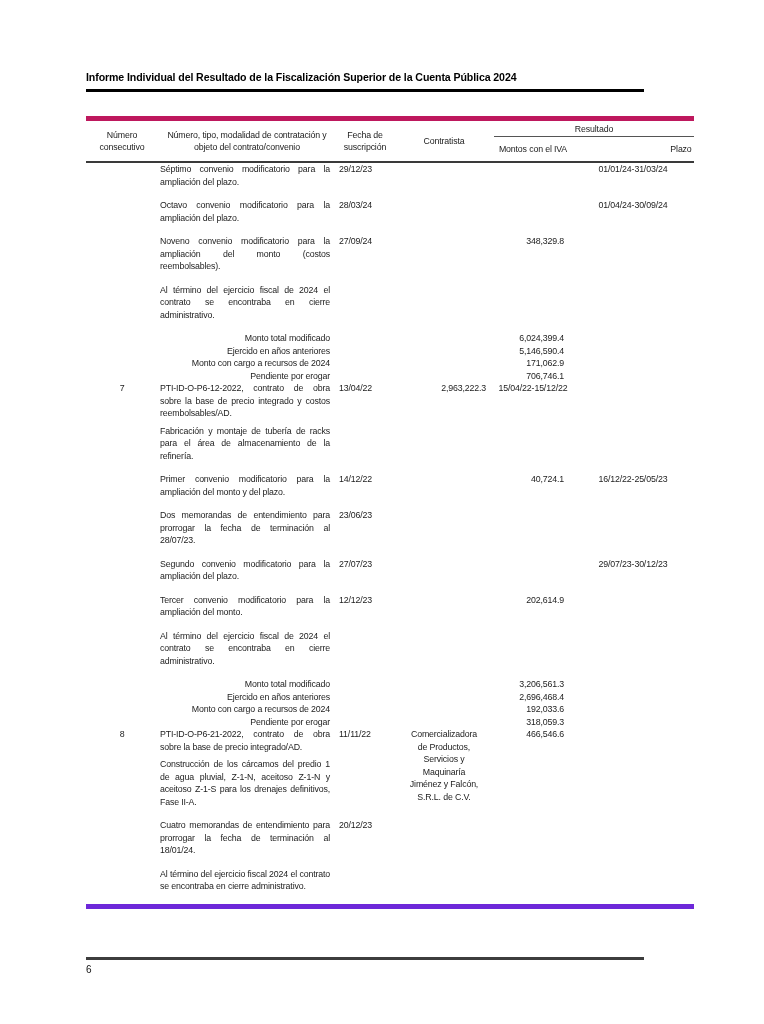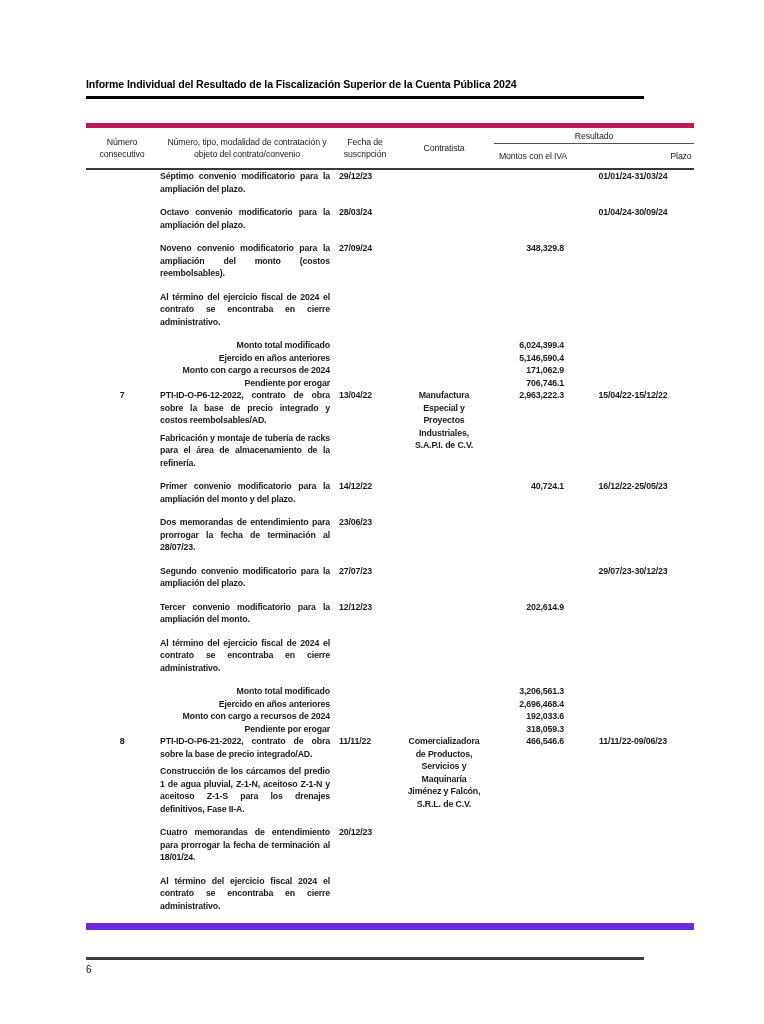--- a/index.html
+++ b/index.html
@@ -5,21 +5,21 @@
   html,body{margin:0;padding:0;background:#e8e8e8;}
   .page{
     position:relative;
     width:764px;height:1024px;
     background:#ffffff;
     font-family:"Liberation Sans","DejaVu Sans",sans-serif;
     color:#1c1c1c;
     overflow:hidden;
     margin:0 auto;
   }
-  .content{position:absolute;left:86px;top:78px;width:608px;}
+  .content{position:absolute;left:86px;top:71px;width:608px;}
   .doc-title{
     font-size:10.6px;font-weight:bold;color:#000;
     letter-spacing:-0.1px;white-space:nowrap;
   }
   .title-rule{margin-top:6px;width:558px;height:3px;background:#000;}
 
   .table{margin-top:24px;width:608px;}
   .thead{
     display:grid;
     grid-template-columns:72px 178px 58px 100px 200px;
@@ -27,21 +27,21 @@
     border-bottom:2px solid #3a3a3a;
     align-items:center;
     font-size:8.8px;line-height:12px;letter-spacing:-0.15px;
     min-height:40px;
   }
   .hcell{text-align:center;padding:2px 2px;}
   .hgroup{align-self:stretch;display:flex;flex-direction:column;}
   .orig-label{text-align:center;border-bottom:1px solid #555;padding:2px 0 1px 0;}
   .orig-sub{display:grid;grid-template-columns:78px 122px;flex:1;align-items:center;gap:48px;}
 
-  .tbody{border-bottom:7px solid #6d28d9;font-weight:bold;}
+  .tbody{border-bottom:5px solid #6d28d9;}
   .trow{
     display:grid;
     grid-template-columns:72px 178px 58px 100px 78px 122px;
     font-size:8.8px;line-height:12.5px;letter-spacing:-0.15px;
   }
   .erow{margin-bottom:11px;}
   .srow{margin-bottom:0;}
   .srow:last-of-type,.tbody .trow:last-child{margin-bottom:11px;}
   .c1{text-align:center;}
   .c2{padding:0 6px 0 2px;text-align:justify;}
@@ -153,21 +153,20 @@
             <div class="c5">706,746.1</div>
             <div class="c6"></div>
           </div>
           <div class="trow erow">
             <div class="c1">7</div>
             <div class="c2">
               <div class="para">PTI-ID-O-P6-12-2022, contrato de obra sobre la base de precio integrado y costos reembolsables/AD.</div>
               <div class="para">Fabricación y montaje de tubería de racks para el área de almacenamiento de la refinería.</div>
             </div>
             <div class="c3">13/04/22</div>
-            <div class="c4">Manufactura Especial y Proyectos Industriales, S.A.P.I. de C.V.</div>
             <div class="c5">2,963,222.3</div>
             <div class="c6">15/04/22-15/12/22</div>
           </div>
           <div class="trow erow">
             <div class="c1"></div>
             <div class="c2">
               <div class="para">Primer convenio modificatorio para la ampliación del monto y del plazo.</div>
             </div>
             <div class="c3">14/12/22</div>
             <div class="c4"></div>
@@ -248,21 +247,20 @@
           </div>
           <div class="trow erow">
             <div class="c1">8</div>
             <div class="c2">
               <div class="para">PTI-ID-O-P6-21-2022, contrato de obra sobre la base de precio integrado/AD.</div>
               <div class="para">Construcción de los cárcamos del predio 1 de agua pluvial, Z-1-N, aceitoso Z-1-N y aceitoso Z-1-S para los drenajes definitivos, Fase II-A.</div>
             </div>
             <div class="c3">11/11/22</div>
             <div class="c4">Comercializadora de Productos, Servicios y Maquinaría Jiménez y Falcón, S.R.L. de C.V.</div>
             <div class="c5">466,546.6</div>
-            <div class="c6">11/11/22-09/06/23</div>
           </div>
           <div class="trow erow">
             <div class="c1"></div>
             <div class="c2">
               <div class="para">Cuatro memorandas de entendimiento para prorrogar la fecha de terminación al 18/01/24.</div>
             </div>
             <div class="c3">20/12/23</div>
             <div class="c4"></div>
             <div class="c5"></div>
             <div class="c6"></div>

